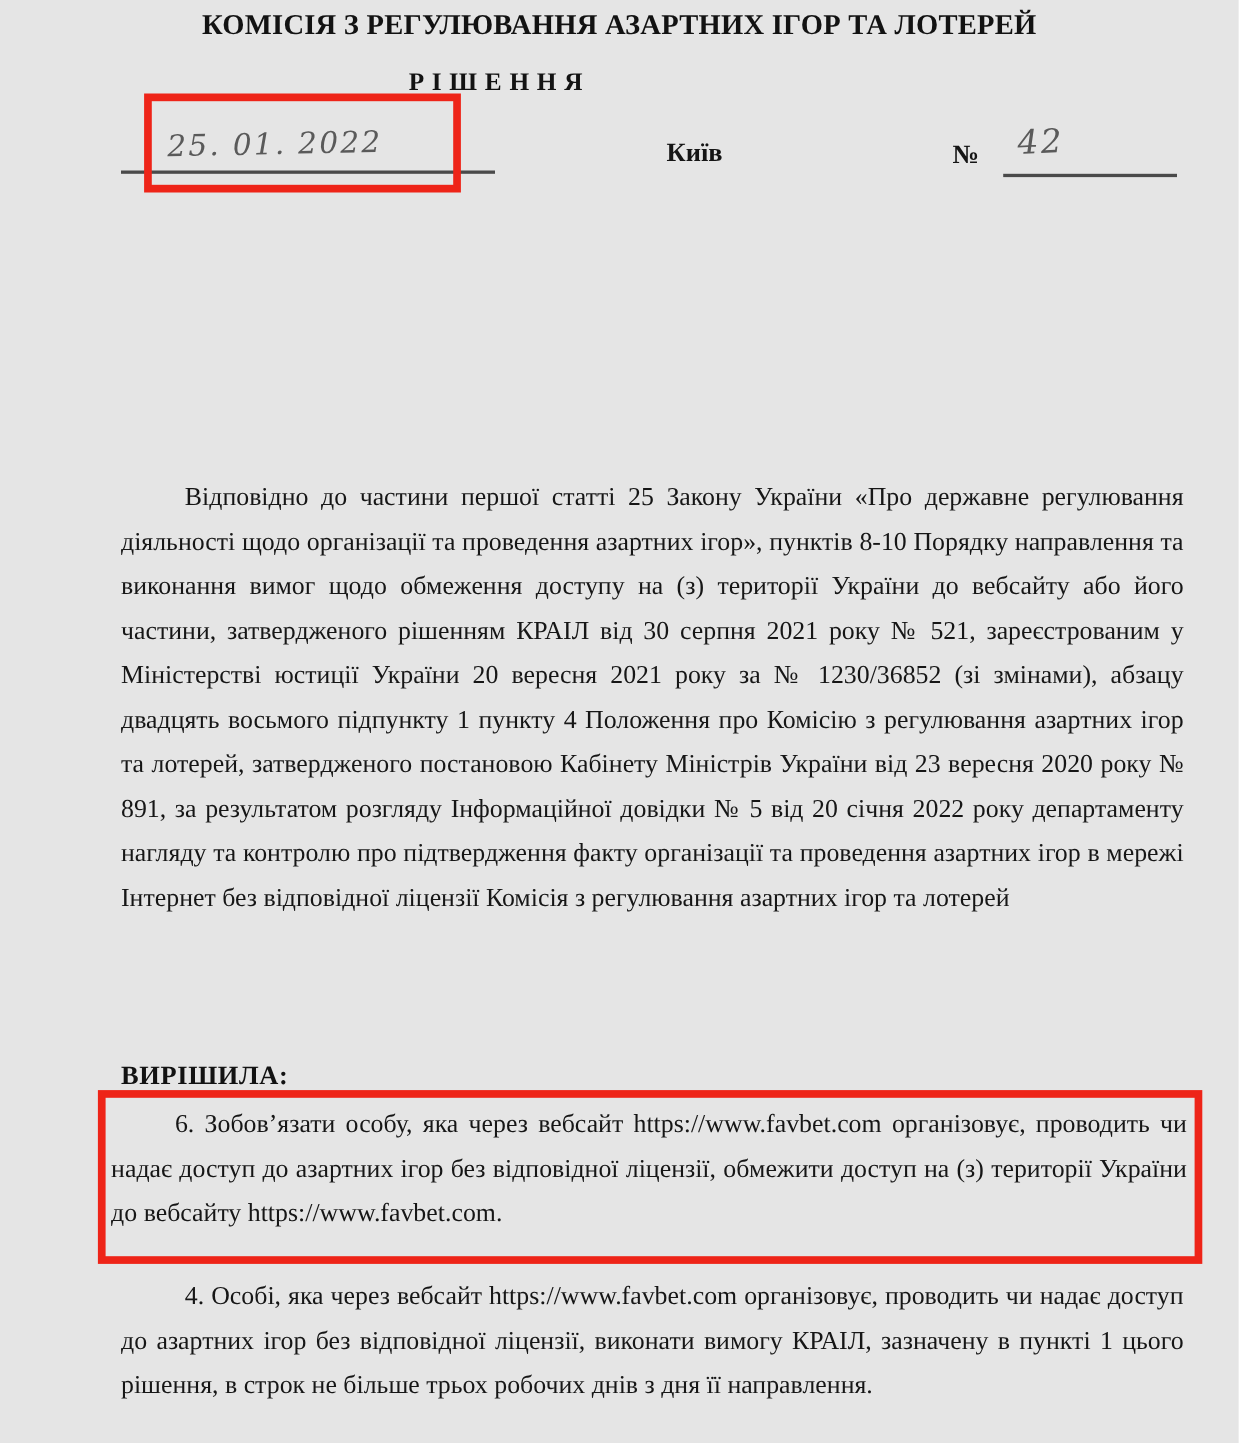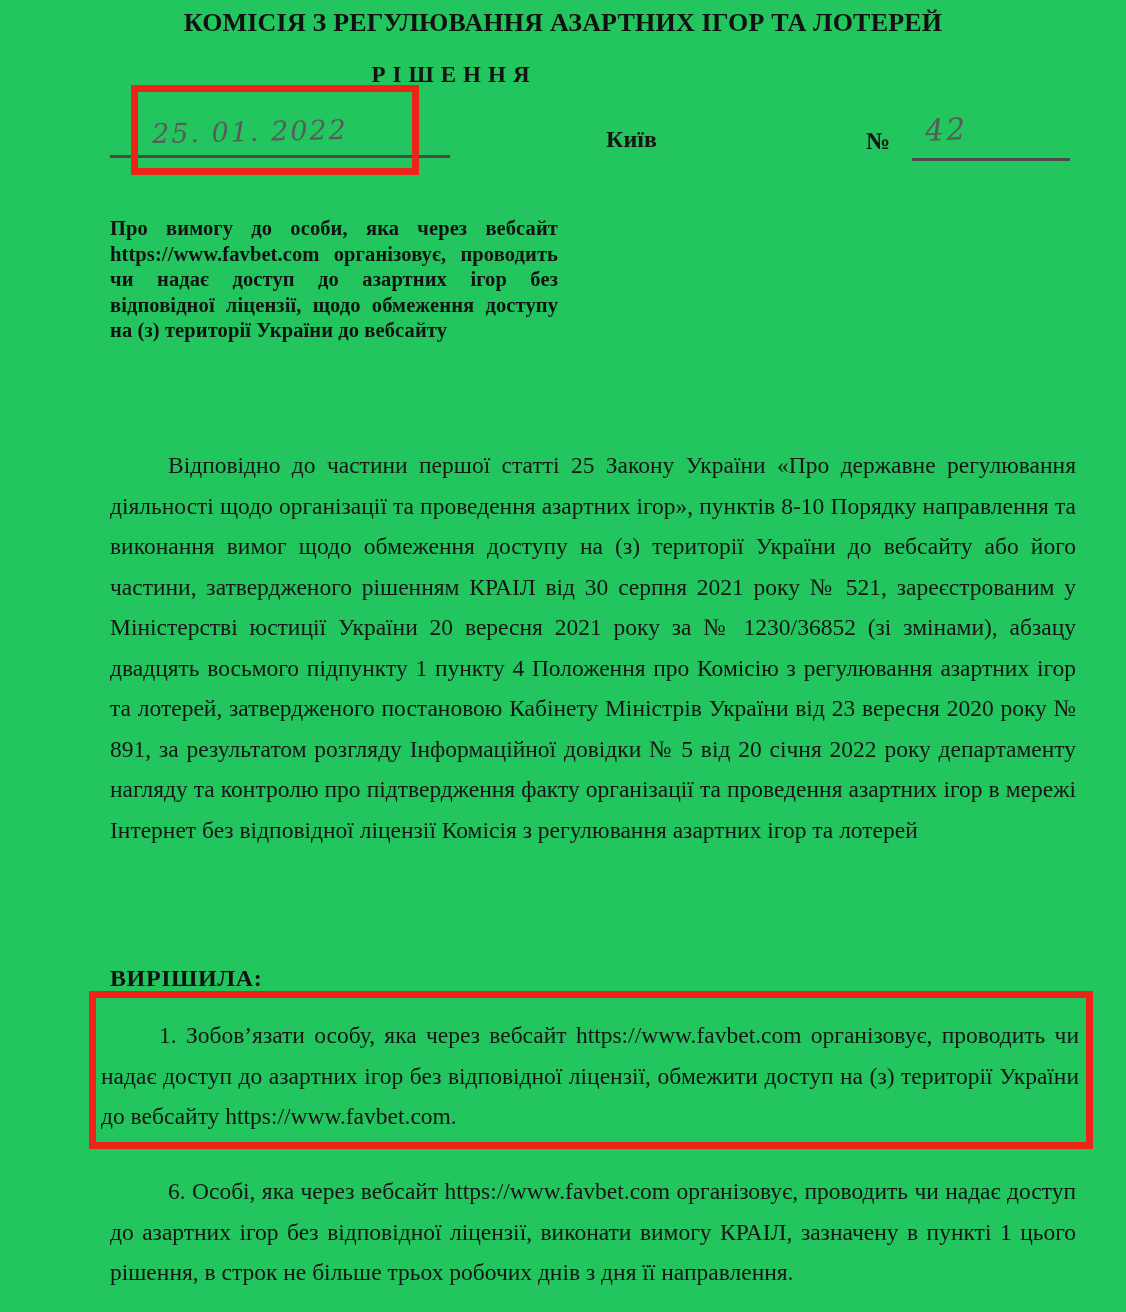--- a/index.html
+++ b/index.html
@@ -12,21 +12,21 @@
     height: 1312px;
     position: relative;
     overflow: hidden;
     font-family: "Liberation Serif", "DejaVu Serif", serif;
     color: #1b1b1b;
   }
 
   .page {
     position: absolute;
     inset: 0;
-    background: #22c55e;
+    background: #e5e5e5;
   }
 
   
   .org-title {
     position: absolute;
     top: 8px;
     left: 0;
     width: 1126px;
     text-align: center;
     font-size: 26px;
@@ -154,21 +154,21 @@
   .body-text {
     position: absolute;
     left: 110px;
     width: 966px;
     font-size: 23.5px;
     line-height: 40.5px;
     text-align: justify;
     text-align-last: left;
     color: #161616;
   }
-  .body-text.indent { text-indent: 58px; margin-top: 13px; }
+  .body-text.indent { text-indent: 58px; }
 
   #preamble { top: 432px; }
 
   .heading-decided {
     position: absolute;
     left: 110px;
     top: 965px;
     font-size: 24px;
     font-weight: bold;
     letter-spacing: 0.6px;
@@ -195,27 +195,26 @@
     <div class="date-value">25. 01. 2022</div>
     <div class="date-rule"></div>
 
     <div class="city">Київ</div>
 
     <div class="no-sign">№</div>
     <div class="no-value">42</div>
     <div class="no-rule"></div>
   </div>
 
-  <div class="subject">Про вимогу до особи, яка через вебсайт https://www.favbet.com організовує, проводить чи надає доступ до азартних ігор без відповідної ліцензії, щодо обмеження доступу на (з) території України до вебсайту</div>
 
   <div class="body-text indent" id="preamble">Відповідно до частини першої статті 25 Закону України «Про державне регулювання діяльності щодо організації та проведення азартних ігор», пунктів 8-10 Порядку направлення та виконання вимог щодо обмеження доступу на (з) території України до вебсайту або його частини, затвердженого рішенням КРАІЛ від 30 серпня 2021 року № 521, зареєстрованим у Міністерстві юстиції України 20 вересня 2021 року за № 1230/36852 (зі змінами), абзацу двадцять восьмого підпункту 1 пункту 4 Положення про Комісію з регулювання азартних ігор та лотерей, затвердженого постановою Кабінету Міністрів України від 23 вересня 2020 року № 891, за результатом розгляду Інформаційної довідки № 5 від 20 січня 2022 року департаменту нагляду та контролю про підтвердження факту організації та проведення азартних ігор в мережі Інтернет без відповідної ліцензії Комісія з регулювання азартних ігор та лотерей</div>
 
   <div class="heading-decided">ВИРІШИЛА:</div>
 
-  <div class="body-text indent" id="clause1">1. Зобов’язати особу, яка через вебсайт https://www.favbet.com організовує, проводить чи надає доступ до азартних ігор без відповідної ліцензії, обмежити доступ на (з) території України до вебсайту https://www.favbet.com.</div>
-
-  <div class="body-text indent" id="clause2">6. Особі, яка через вебсайт https://www.favbet.com організовує, проводить чи надає доступ до азартних ігор без відповідної ліцензії, виконати вимогу КРАІЛ, зазначену в пункті 1 цього рішення, в строк не більше трьох робочих днів з дня її направлення.</div>
+  <div class="body-text indent" id="clause1">6. Зобов’язати особу, яка через вебсайт https://www.favbet.com організовує, проводить чи надає доступ до азартних ігор без відповідної ліцензії, обмежити доступ на (з) території України до вебсайту https://www.favbet.com.</div>
+
+  <div class="body-text indent" id="clause2">4. Особі, яка через вебсайт https://www.favbet.com організовує, проводить чи надає доступ до азартних ігор без відповідної ліцензії, виконати вимогу КРАІЛ, зазначену в пункті 1 цього рішення, в строк не більше трьох робочих днів з дня її направлення.</div>
 
   <div class="redbox" id="redbox-date" style="border-color: rgb(238, 36, 24);"></div>
 
   <div class="redbox" id="redbox-clause1" style="border-color: rgb(238, 36, 24);"></div>
 
 </div>
 
 </body></html>

